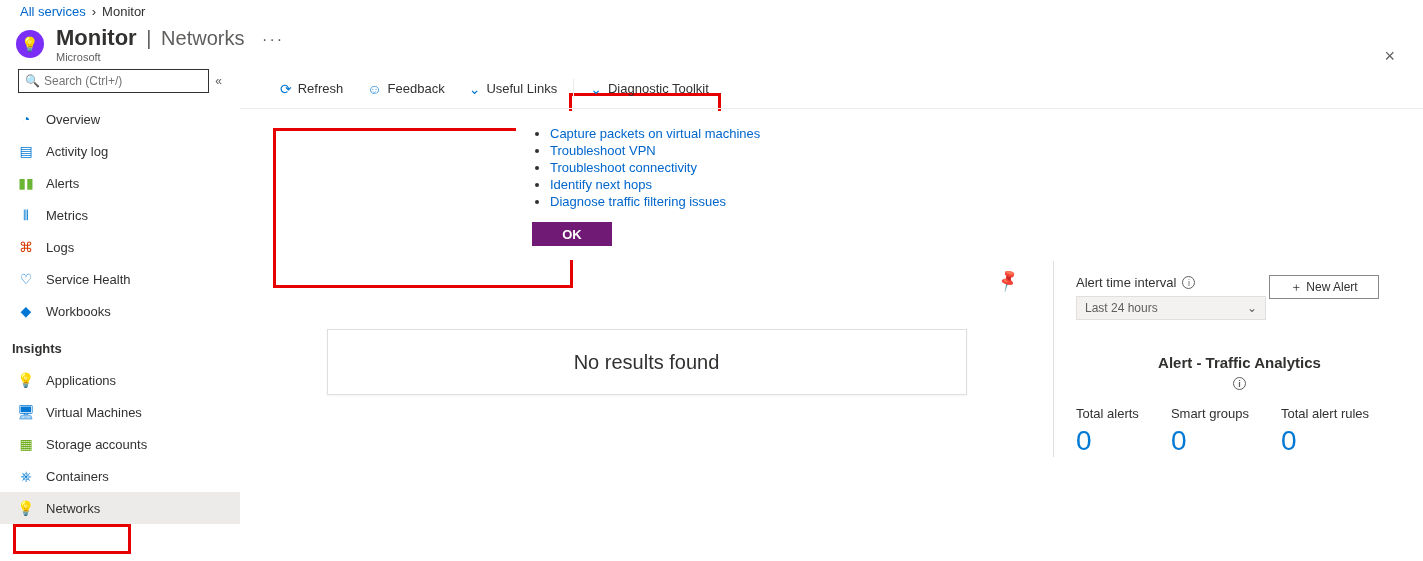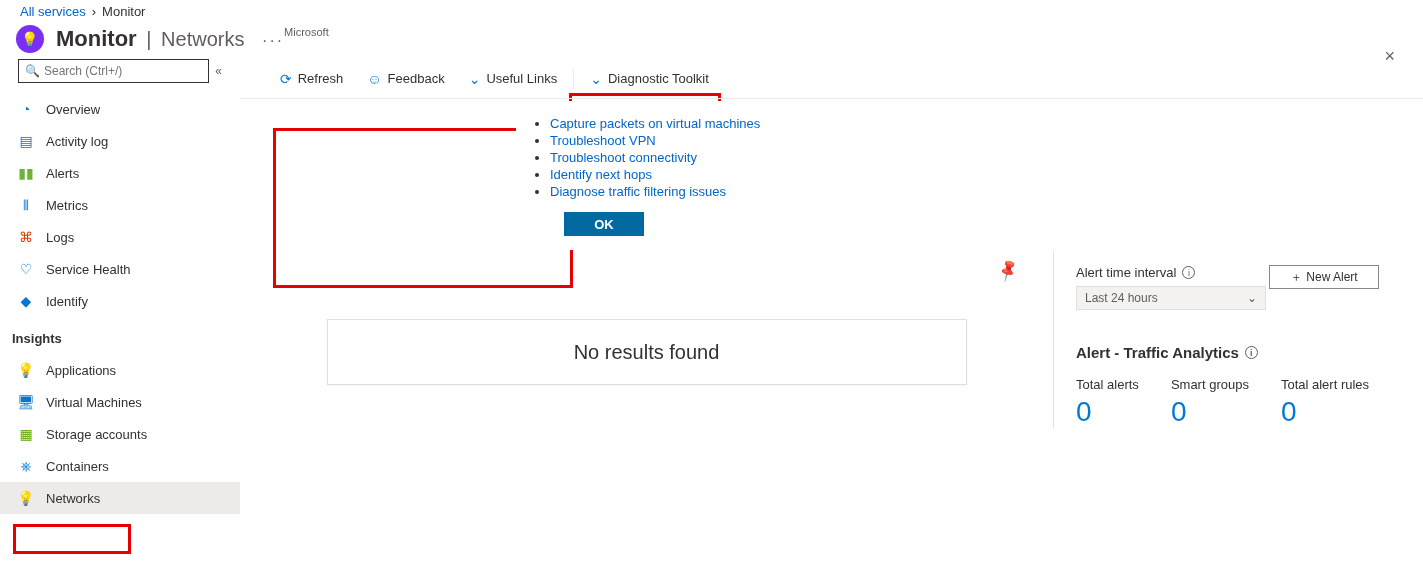--- a/index.html
+++ b/index.html
@@ -9,21 +9,21 @@
   
   .breadcrumb { padding: 4px 16px 0 20px; font-size:13px; color:#0066cc; display:flex; align-items:center; gap:6px;}
   .breadcrumb span.sep { color:#323130; }
   .breadcrumb .current { color:#323130; }
 
   
   .header { display:flex; align-items:center; padding: 6px 20px 6px 16px; }
   .header .brand-icon { width:28px; height:28px; border-radius:50%; background:#7b2ff6; display:flex; align-items:center; justify-content:center; margin-right:12px;}
   .header .brand-icon span{ color:white; font-size:14px; font-weight:bold;}
   .header .divider { color:#605e5c; margin:0 6px; font-size:20px;}
-  .header .subtitle-block { display:flex; }
+  .header .subtitle-block { display:flex; flex-direction:column;}
   .header .sub { font-size:20px; color:#605e5c; font-weight:400;}
   .header .company { font-size:11px; color:#605e5c; }
   .more { margin-left:14px; color:#605e5c; font-size:16px; letter-spacing:2px; cursor:pointer;}
   .close-x { position:absolute; right:28px; top:46px; font-size:18px; color:#605e5c; cursor:pointer; font-weight:300;}
 
   
   .layout { display:flex; }
   .left { width:240px; flex:none; padding: 0 0 0 0; }
   .search-wrap { padding: 0 18px 6px 18px; display:flex; align-items:center; gap:6px;}
   .search-box { flex:1; border:1px solid #323130; height:24px; display:flex; align-items:center; padding:0 6px;}
@@ -41,35 +41,35 @@
   .toolbar { display:flex; align-items:center; height:40px; border-bottom:1px solid #edebe9; padding-left:30px; gap:4px;}
   .tbtn { display:flex; align-items:center; gap:6px; padding:0 10px; height:36px; font-size:13px; color:#323130; cursor:pointer;}
   .tbtn .ticn{ color:#0078d4; font-size:14px;}
   .toolbar .sep { width:1px; height:20px; background:#edebe9; margin:0 2px;}
 
   
   .dropdown { position:absolute; top:42px; left:276px; width:296px; background:#fff; padding:14px 10px 14px 16px; }
   .dropdown ul { list-style: disc; padding-left: 18px;}
   .dropdown li { padding:1px 0; font-size:13px;}
   .dropdown li a { color:#0066cc;}
-  .ok-btn { margin-top:12px; background:#0369a1; color:#fff; border:none; width:80px; height:24px; font-size:13px; font-weight:600; cursor:pointer;margin-left:32px;}
+  .ok-btn { margin-top:12px; background:#701a75; color:#fff; border:none; width:80px; height:24px; font-size:13px; font-weight:600; cursor:pointer;}
 
   
   .content-row { display:flex; padding-top:180px;}
   .canvas { flex:1; position:relative; padding: 0 24px;}
   .pin { position:absolute; right:35px; top:-18px; font-size:16px; color:#323130; cursor:pointer; transform:rotate(-30deg);}
   .noresults-card { margin: 40px auto 0 auto; width:640px; height:66px; border:1px solid #e1dfdd; display:flex; align-items:center; justify-content:center; font-size:20px; color:#323130; background:#fff; box-shadow: 0 1px 2px rgba(0,0,0,0.05);}
   
   .rightpane { width:370px; border-left:1px solid #e1dfdd; padding: 14px 20px 0 22px; margin-top:-28px;}
   .rightpane .row1 { font-size:13px; color:#323130; display:flex; align-items:center; gap:6px;}
   .info-icon { display:inline-flex; width:13px; height:13px; border:1px solid #605e5c; border-radius:50%; font-size:9px; align-items:center; justify-content:center; color:#605e5c;}
   .dd-box { margin-top:6px; width:190px; height:24px; background:#f3f2f1; border:1px solid #e1dfdd; color:#605e5c; font-size:12px; padding:0 8px; display:flex; align-items:center; justify-content:space-between;}
   .new-alert { position:absolute; right:24px; width:110px; height:24px; border:1px solid #8a8886; background:#fff; font-size:12px; display:flex; align-items:center; justify-content:center; gap:4px; cursor:pointer;}
   .r2 { margin-top:34px;}
-  .r2-title { font-size:15px; font-weight:600; display:flex; align-items:center; gap:6px;}
+  .r2-title { font-size:15px; font-weight:600; display:flex; align-items:center; gap:6px;flex-direction:column;}
   .stats { display:flex; gap:32px; margin-top:16px;}
   .stat .lbl { font-size:13px; color:#323130;}
   .stat .val { font-size:28px; color:#0078d4; font-weight:400; margin-top:4px;}
   .since { margin-top:16px; font-size:12px; font-style:italic; color:#605e5c;}
 
   
   .red-frame { position:absolute; border:3px solid #e60000; pointer-events:none;}
 </style>
 </head>
 <body>
@@ -129,21 +129,21 @@
         <div class="sidebar-item">
           <span class="ic" style="color:#d83b01">⌘</span>
           <span>Logs</span>
         </div>
         <div class="sidebar-item">
           <span class="ic" style="color:#0078d4">♡</span>
           <span>Service Health</span>
         </div>
         <div class="sidebar-item">
           <span class="ic" style="color:#0078d4">◆</span>
-          <span>Identify</span>
+          <span>Workbooks</span>
         </div>
       </div>
     <div class="sidebar-hdr">Insights</div>
     <div class="sidebar" id="sidebar-insights">
         <div class="sidebar-item">
           <span class="ic" style="color:#8661c5">💡</span>
           <span>Applications</span>
         </div>
         <div class="sidebar-item">
           <span class="ic" style="color:#0078d4">🖥</span>

